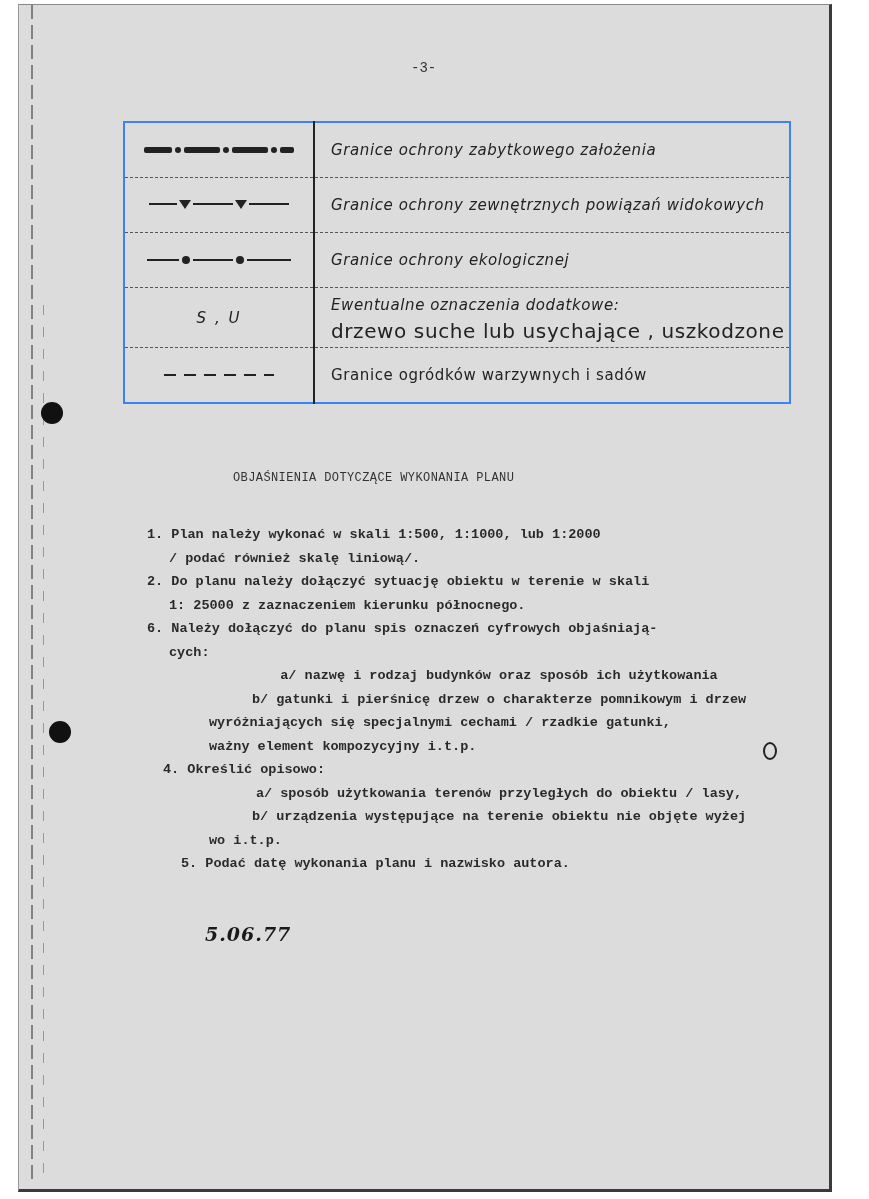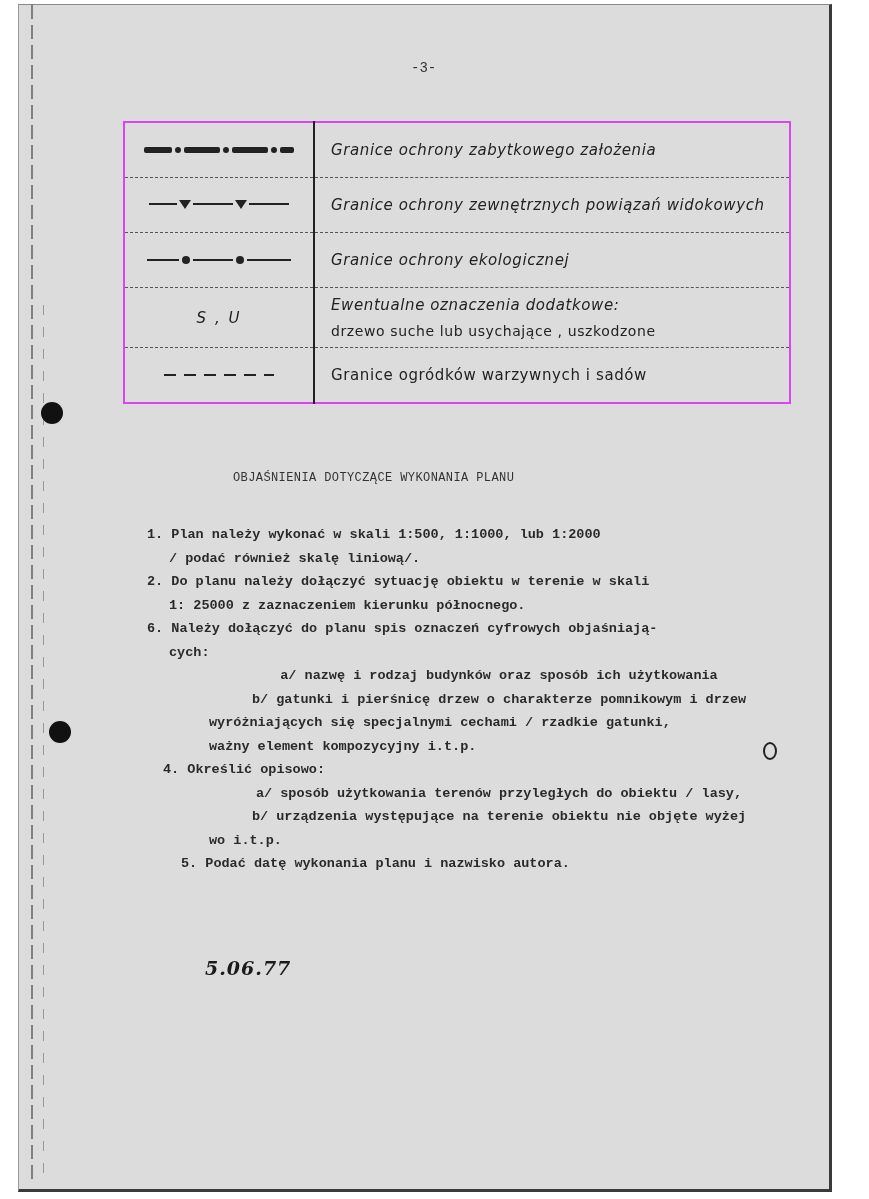--- a/index.html
+++ b/index.html
@@ -33,21 +33,21 @@
       position: absolute; width: 22px; height: 22px; border-radius: 50%;
       background: #111;
     }
     .page-num {
       position: absolute; left: 392px; top: 55px;
       font-family: "Liberation Mono", monospace; font-size: 14px; color: #333;
     }
     table.legend {
       position: absolute; left: 104px; top: 116px;
       width: 668px; border-collapse: collapse;
-      border: 2px solid #d946ef;
+      border: 2px solid #3b82f6;
     }
     table.legend td {
       border-top: 1px dashed #555;
       border-bottom: 1px dashed #555;
       height: 54px; padding: 0;
       font-family: "DejaVu Sans", sans-serif; font-style: italic;
       font-size: 15px; color: #222;
     }
     td.sym { width: 188px; border-right: 2px solid #222; text-align: center; }
     td.desc { padding-left: 16px !important; letter-spacing: .6px; }
@@ -62,21 +62,21 @@
     .body-text {
       position: absolute; left: 128px; top: 518px; width: 660px;
       font-family: "Liberation Mono", monospace; font-size: 13.5px; color: #2a2a2a;
       font-weight: bold; line-height: 23.5px;
     }
     .line { white-space: pre; }
     .ind1 { padding-left: 22px; }
     .ind2 { padding-left: 44px; text-align: center; }
     .ind3 { padding-left: 62px; }
     .date-note {
-      position: absolute; left: 186px; top: 952px;
+      position: absolute; left: 186px; top: 918px;
       font-family: "DejaVu Serif", serif; font-style: italic; font-weight: bold;
       font-size: 19px; color: #1a1a1a; letter-spacing: 1px;
     }
     .mark {
       position: absolute; left: 744px; top: 737px;
       width: 10px; height: 14px; border: 2px solid #222; border-radius: 50%;
     }
   </style>
 </head>
 <body>
@@ -136,21 +136,21 @@
                 <circle cx="93" cy="6" r="4"></circle>
               </g>
         </svg>
       </td>
       <td class="desc">Granice ochrony ekologicznej</td>
     </tr>
     <tr style="height:60px;">
       <td class="sym su">S , U</td>
       <td class="desc desc-two">
         <div>Ewentualne oznaczenia dodatkowe:</div>
-        <div style="font-style:normal; font-family:'DejaVu Sans', sans-serif; font-size:14px;">drzewo suche lub usychające , uszkodzone</div>
+        <div style="font-style:normal; font-family:'DejaVu Sans', sans-serif; font-size:20px;">drzewo suche lub usychające , uszkodzone</div>
       </td>
     </tr>
     <tr>
       <td class="sym">
         <svg class="sym-svg" width="110" height="6">
           <line x1="0" y1="3" x2="110" y2="3" stroke="#222" stroke-width="2" stroke-dasharray="12,8"></line>
         </svg>
       </td>
       <td class="desc" style="font-style:normal; font-size:15px;">Granice ogródków warzywnych i sadów</td>
     </tr>

